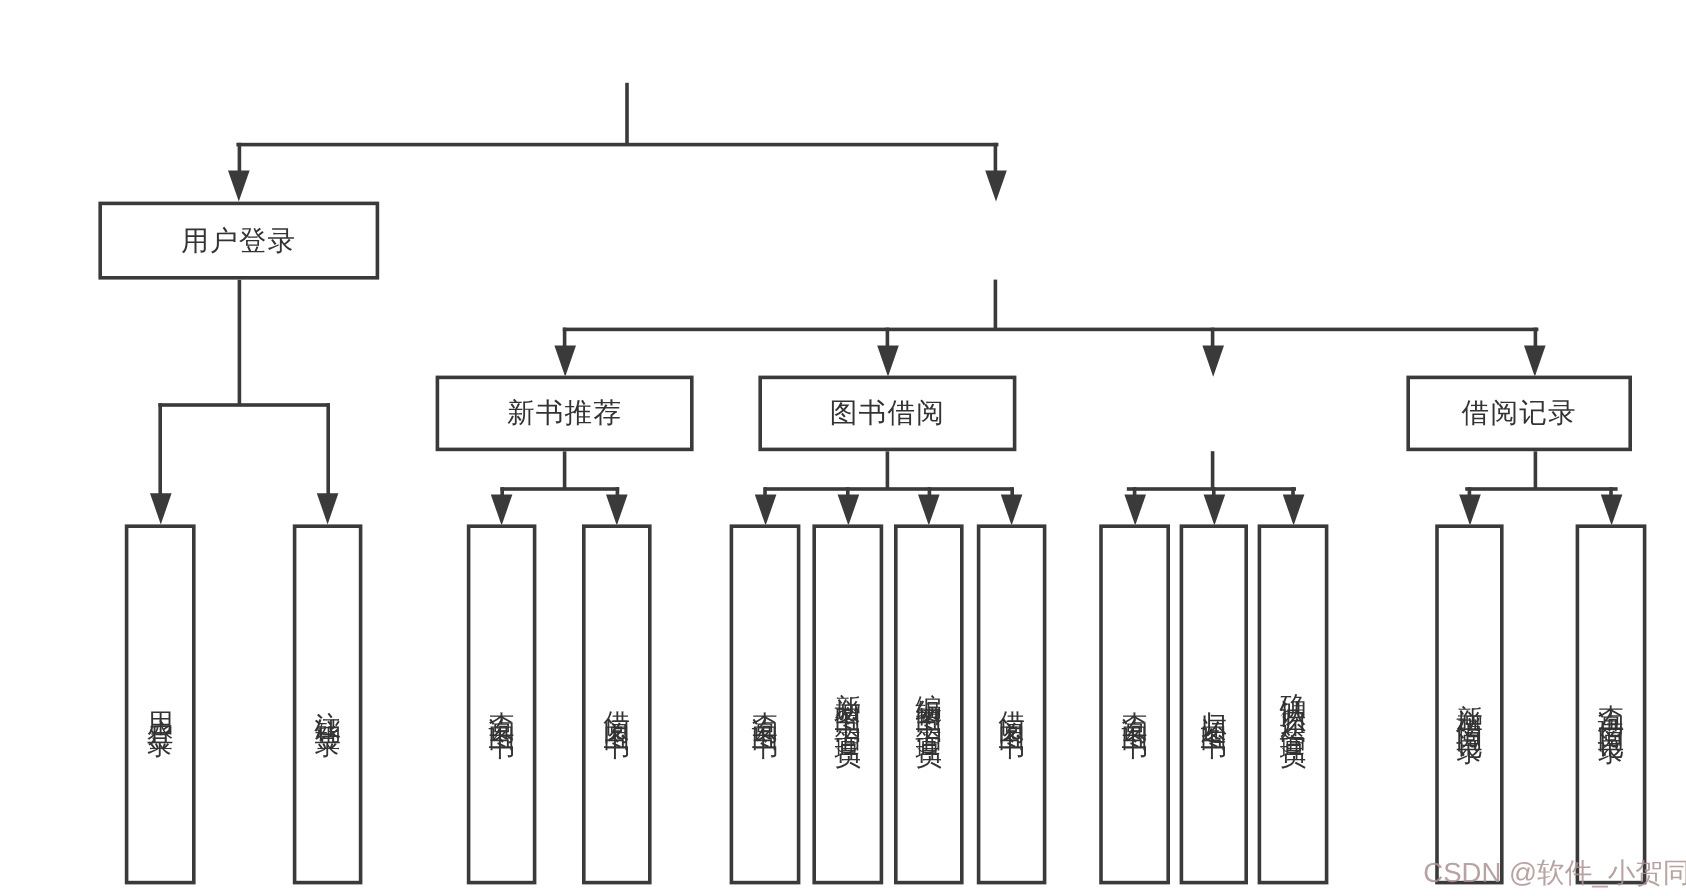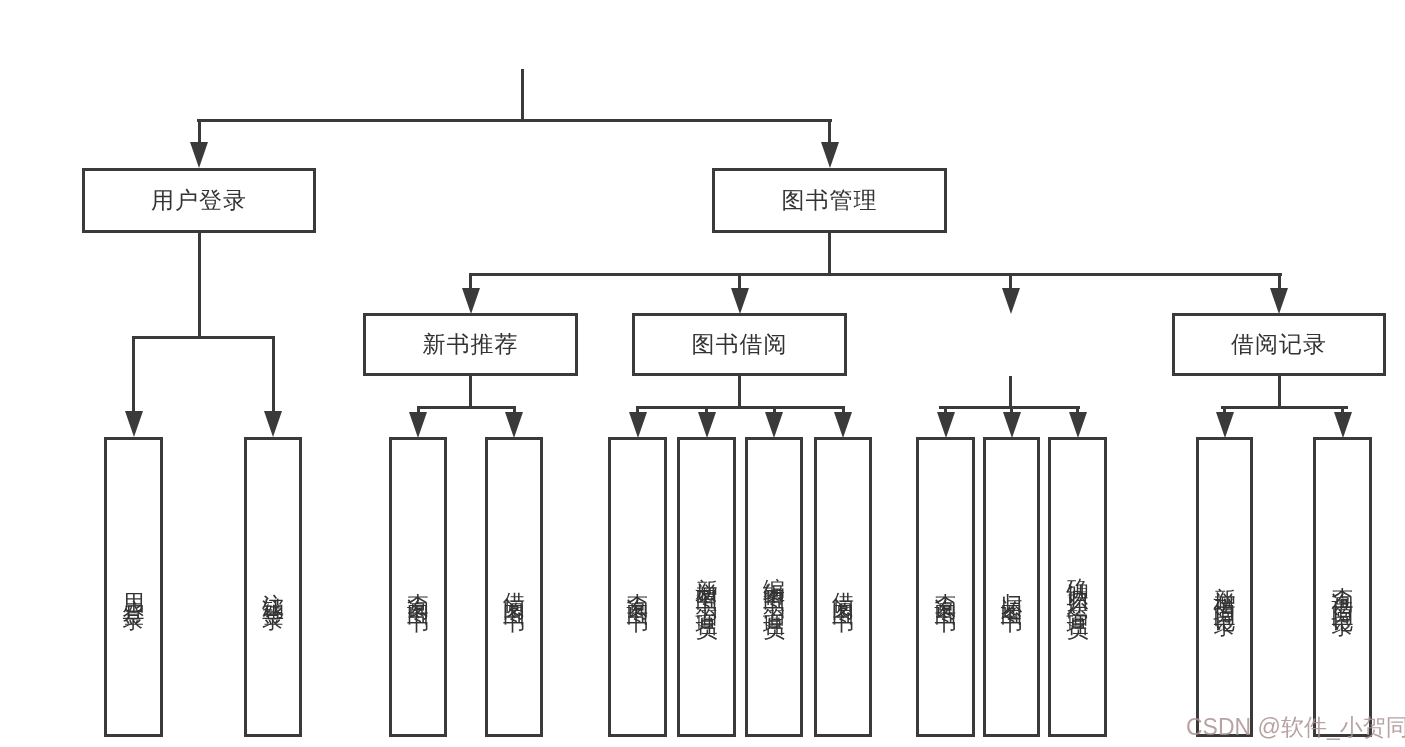--- a/index.html
+++ b/index.html
@@ -89,25 +89,24 @@
 
   <div class="v" style="left:1278px; top:376px; height:32px;"></div>
   <div class="h" style="left:1221px; top:406px; width:127px;"></div>
   <div class="v" style="left:1223px; top:406px; height:10px;"></div>
   <div class="ah" style="left:1216px; top:412px;"></div>
   <div class="v" style="left:1341px; top:406px; height:10px;"></div>
   <div class="ah" style="left:1334px; top:412px;"></div>
 
 
   <div class="node" style="left:82px; top:168px; width:234px; height:65px;">用户登录</div>
-  <div class="node" style="left:712px; top:168px; width:235px; height:65px;">图书管理</div>
 
   <div class="node" style="left:363px; top:313px; width:215px; height:63px;font-family:Liberation Serif, serif;">新书推荐</div>
   <div class="node" style="left:632px; top:313px; width:215px; height:63px;">图书借阅</div>
-  <div class="node" style="left:1172px; top:313px; width:214px; height:63px;">借阅记录</div>
+  <div class="node" style="left:1172px; top:313px; width:188px; height:63px;">借阅记录</div>
 
   <div class="node vnode" style="left:104px; top:437px; width:59px; height:300px;">用户登录</div>
   <div class="node vnode" style="left:244px; top:437px; width:58px; height:300px;">注销登录</div>
 
   <div class="node vnode" style="left:389px; top:437px; width:58px; height:300px;">查询图书</div>
   <div class="node vnode" style="left:485px; top:437px; width:58px; height:300px;">借阅图书</div>
 
   <div class="node vnode" style="left:608px; top:437px; width:59px; height:300px;">查询图书</div>
   <div class="node vnode" style="left:677px; top:437px; width:59px; height:300px;">新增图书（管理员）</div>
   <div class="node vnode" style="left:745px; top:437px; width:58px; height:300px;">编辑图书（管理员）</div>

